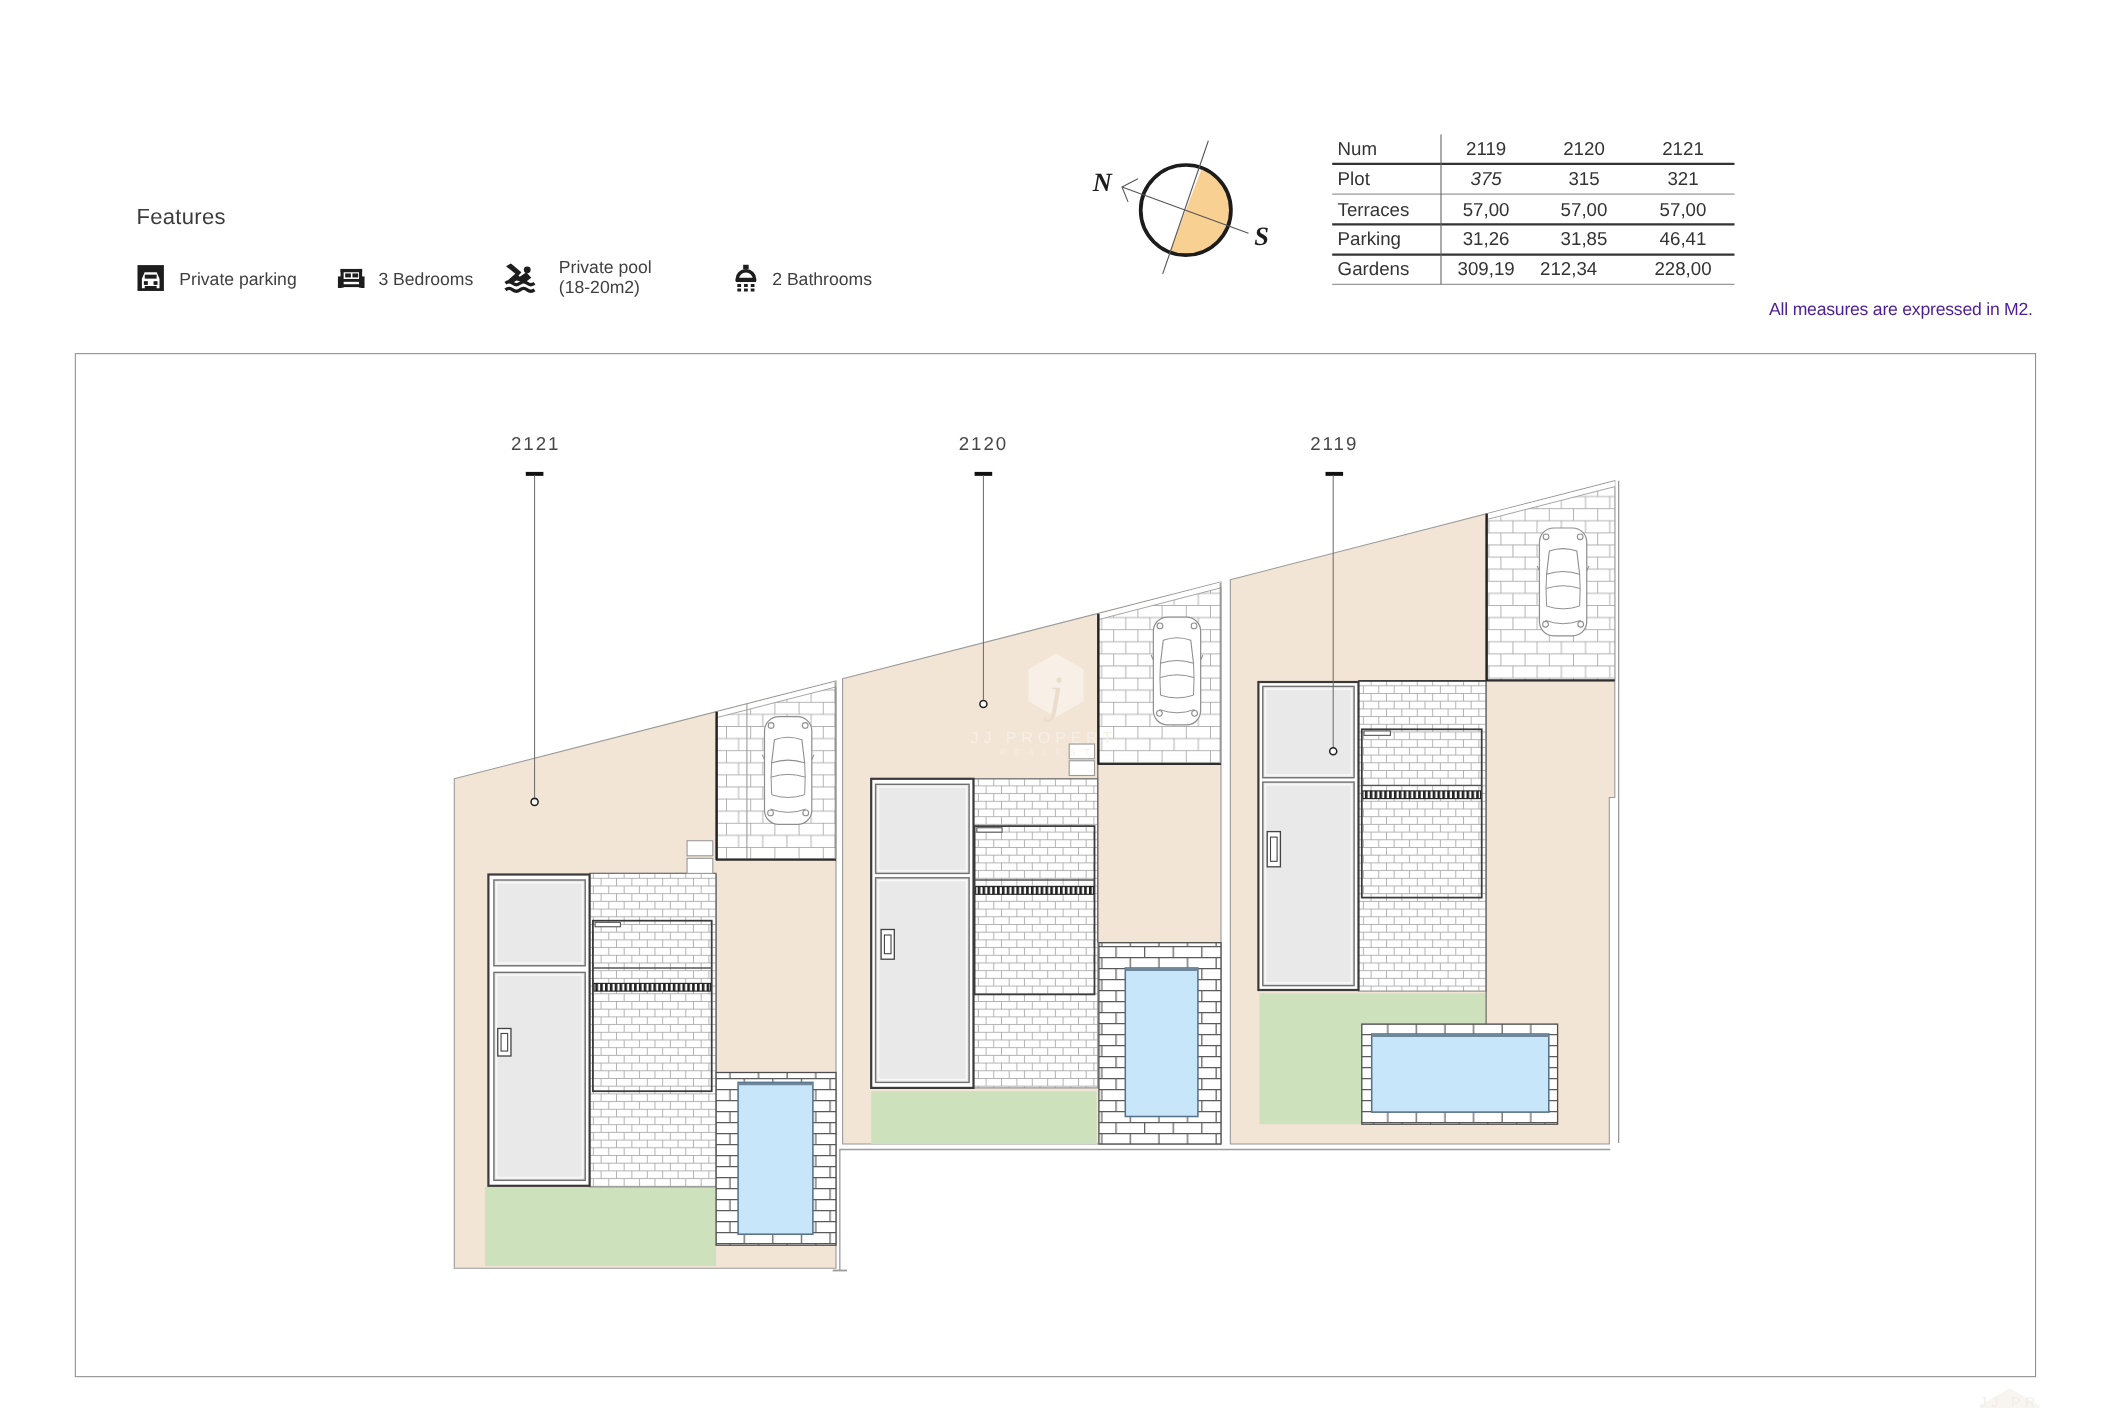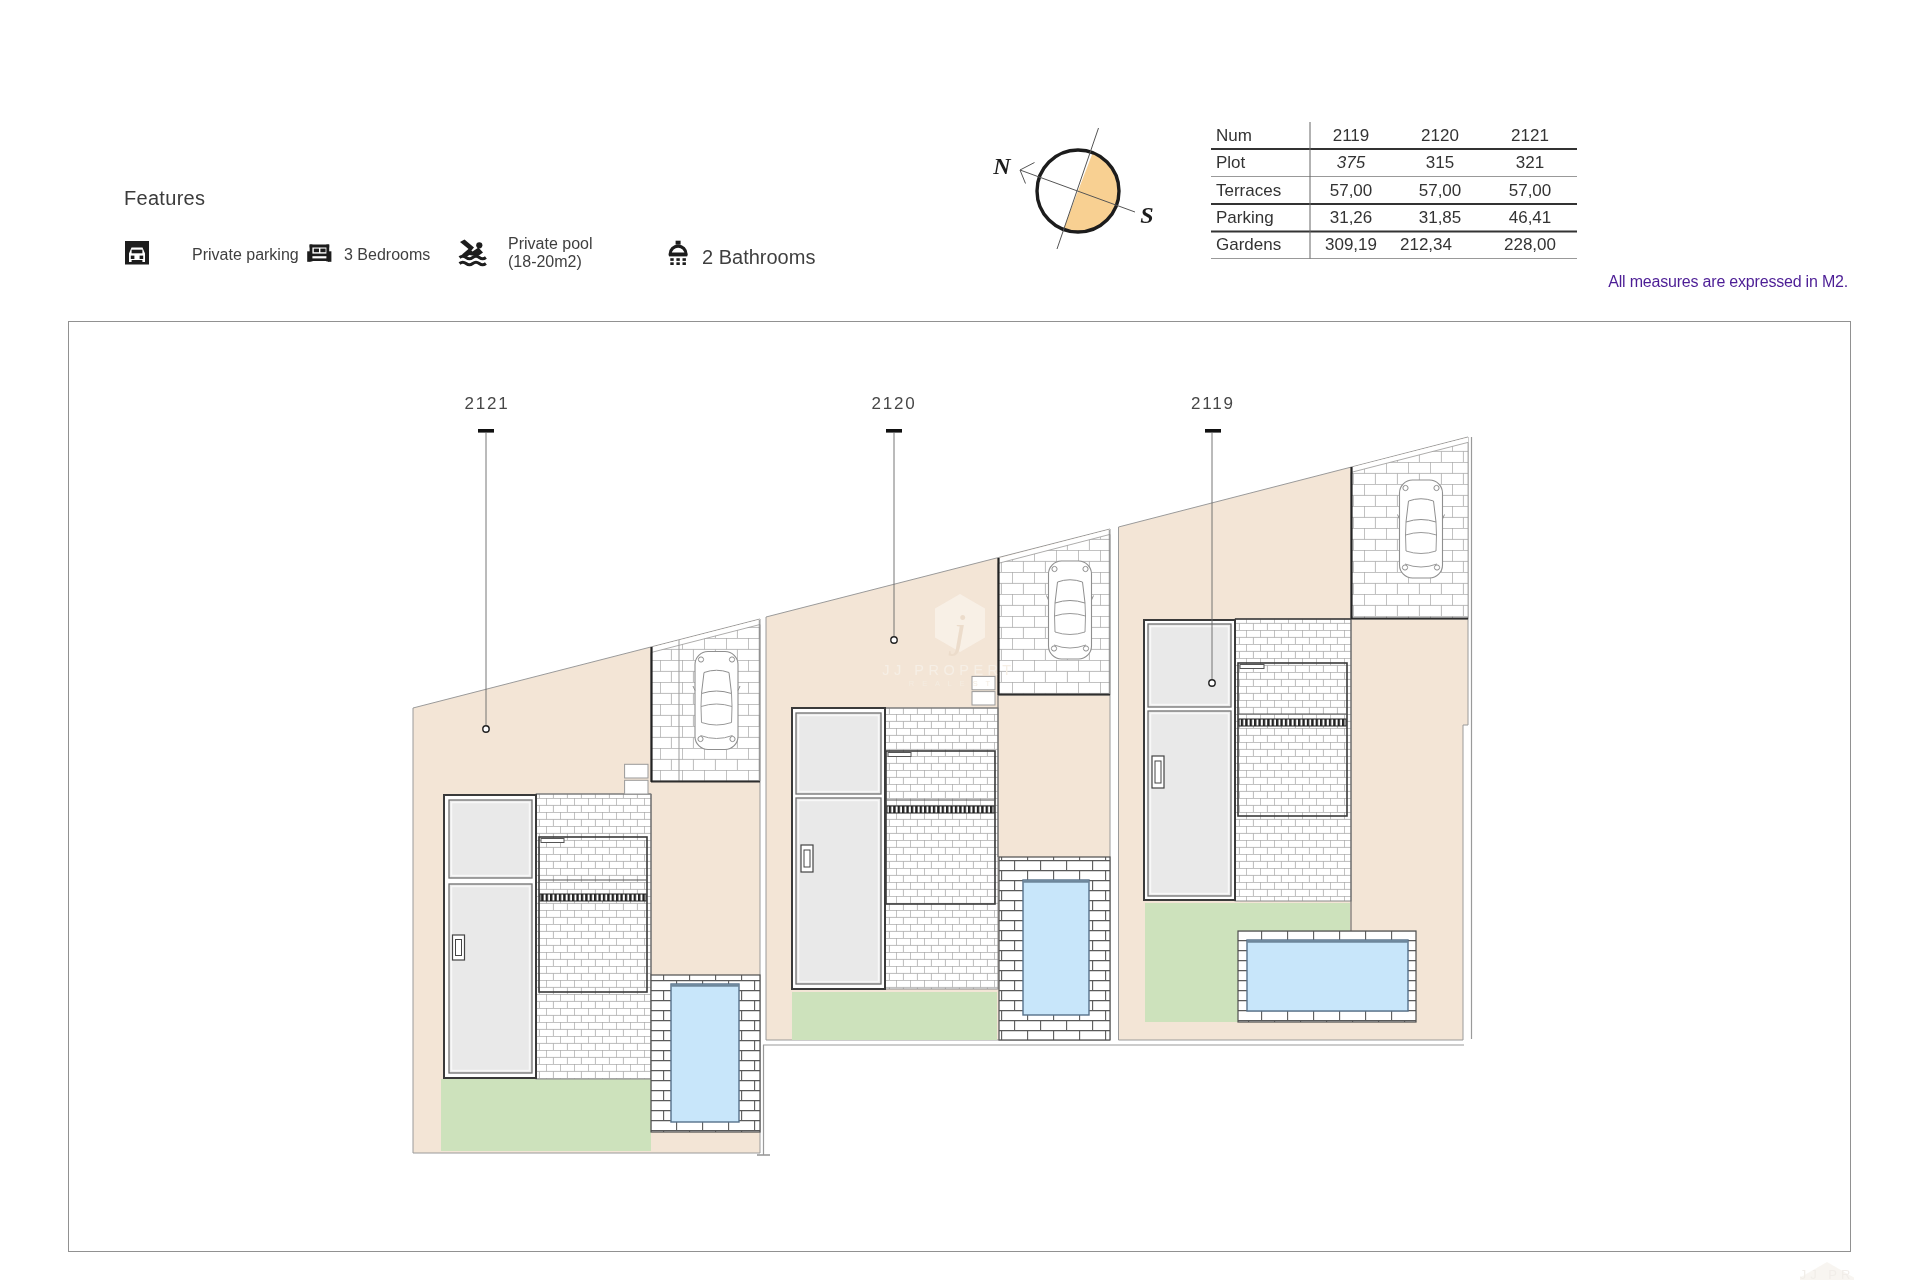--- a/index.html
+++ b/index.html
@@ -49,24 +49,24 @@
     <rect x="669" y="253.6" width="18.2" height="2.8"></rect>
     <rect x="670.3" y="258.2" width="3.4" height="2.7"></rect>
     <rect x="676.4" y="258.2" width="3.4" height="2.7"></rect>
     <rect x="682.5" y="258.2" width="3.4" height="2.7"></rect>
     <rect x="670.3" y="262.3" width="3.4" height="2.7"></rect>
     <rect x="676.4" y="262.3" width="3.4" height="2.7"></rect>
     <rect x="682.5" y="262.3" width="3.4" height="2.7"></rect>
   </g>
 </svg>
 
-<div class="abs" style="left:163px;top:246px;font-size:16px;color:#3f3f3f;margin-left:29px;">Private parking</div>
+<div class="abs" style="left:163px;top:246px;font-size:16px;color:#3f3f3f;">Private parking</div>
 <div class="abs" style="left:344px;top:246px;font-size:16px;color:#3f3f3f;">3 Bedrooms</div>
 <div class="abs" style="left:508px;top:235px;font-size:16px;color:#3f3f3f;line-height:18px;">Private pool<br>(18-20m2)</div>
-<div class="abs" style="left:702px;top:246px;font-size:20px;color:#3f3f3f;">2 Bathrooms</div>
+<div class="abs" style="left:702px;top:246px;font-size:16px;color:#3f3f3f;">2 Bathrooms</div>
 
 <svg class="abs" style="left:0;top:0;" width="1920" height="1280" viewBox="0 0 1920 1280">
   <circle cx="1078" cy="191" r="41" fill="#ffffff" stroke="none"></circle>
   <path d="M1092.7 152.7 A41 41 0 0 1 1063.3 229.3 Z" fill="#f8d092"></path>
   <circle cx="1078" cy="191" r="41" fill="none" stroke="#1c1c1c" stroke-width="3.4"></circle>
   <line x1="1098.5" y1="128" x2="1057" y2="249" stroke="#555" stroke-width="1"></line>
   <line x1="1020" y1="170" x2="1135" y2="212" stroke="#555" stroke-width="1"></line>
   <path d="M1034.5 162.5 L1020 170 L1025.5 183.5" fill="none" stroke="#555" stroke-width="1"></path>
   <text x="1002" y="174" font-size="24" font-style="italic" font-weight="bold" fill="#1c1c1c" text-anchor="middle" font-family="Liberation Serif,serif">N</text>
   <text x="1147" y="223" font-size="24" font-style="italic" font-weight="bold" fill="#1c1c1c" text-anchor="middle" font-family="Liberation Serif,serif">S</text>

